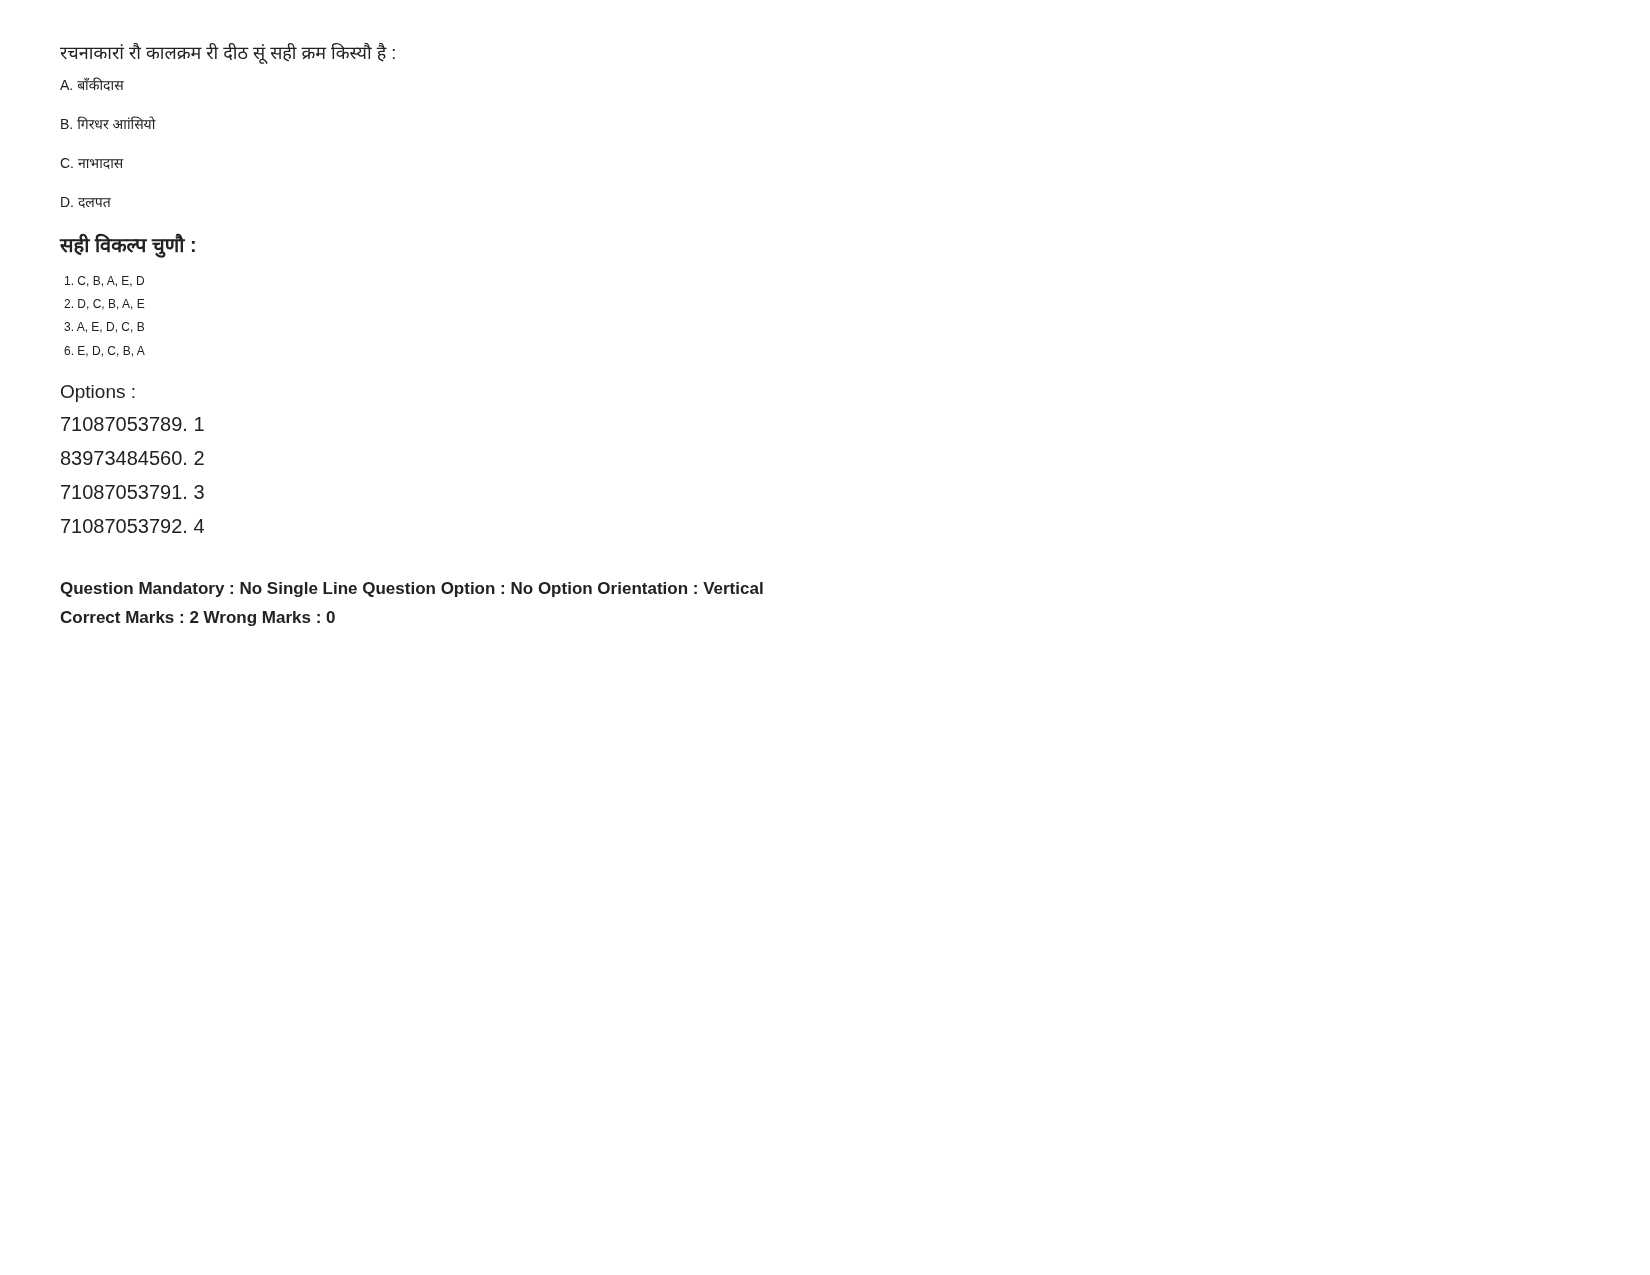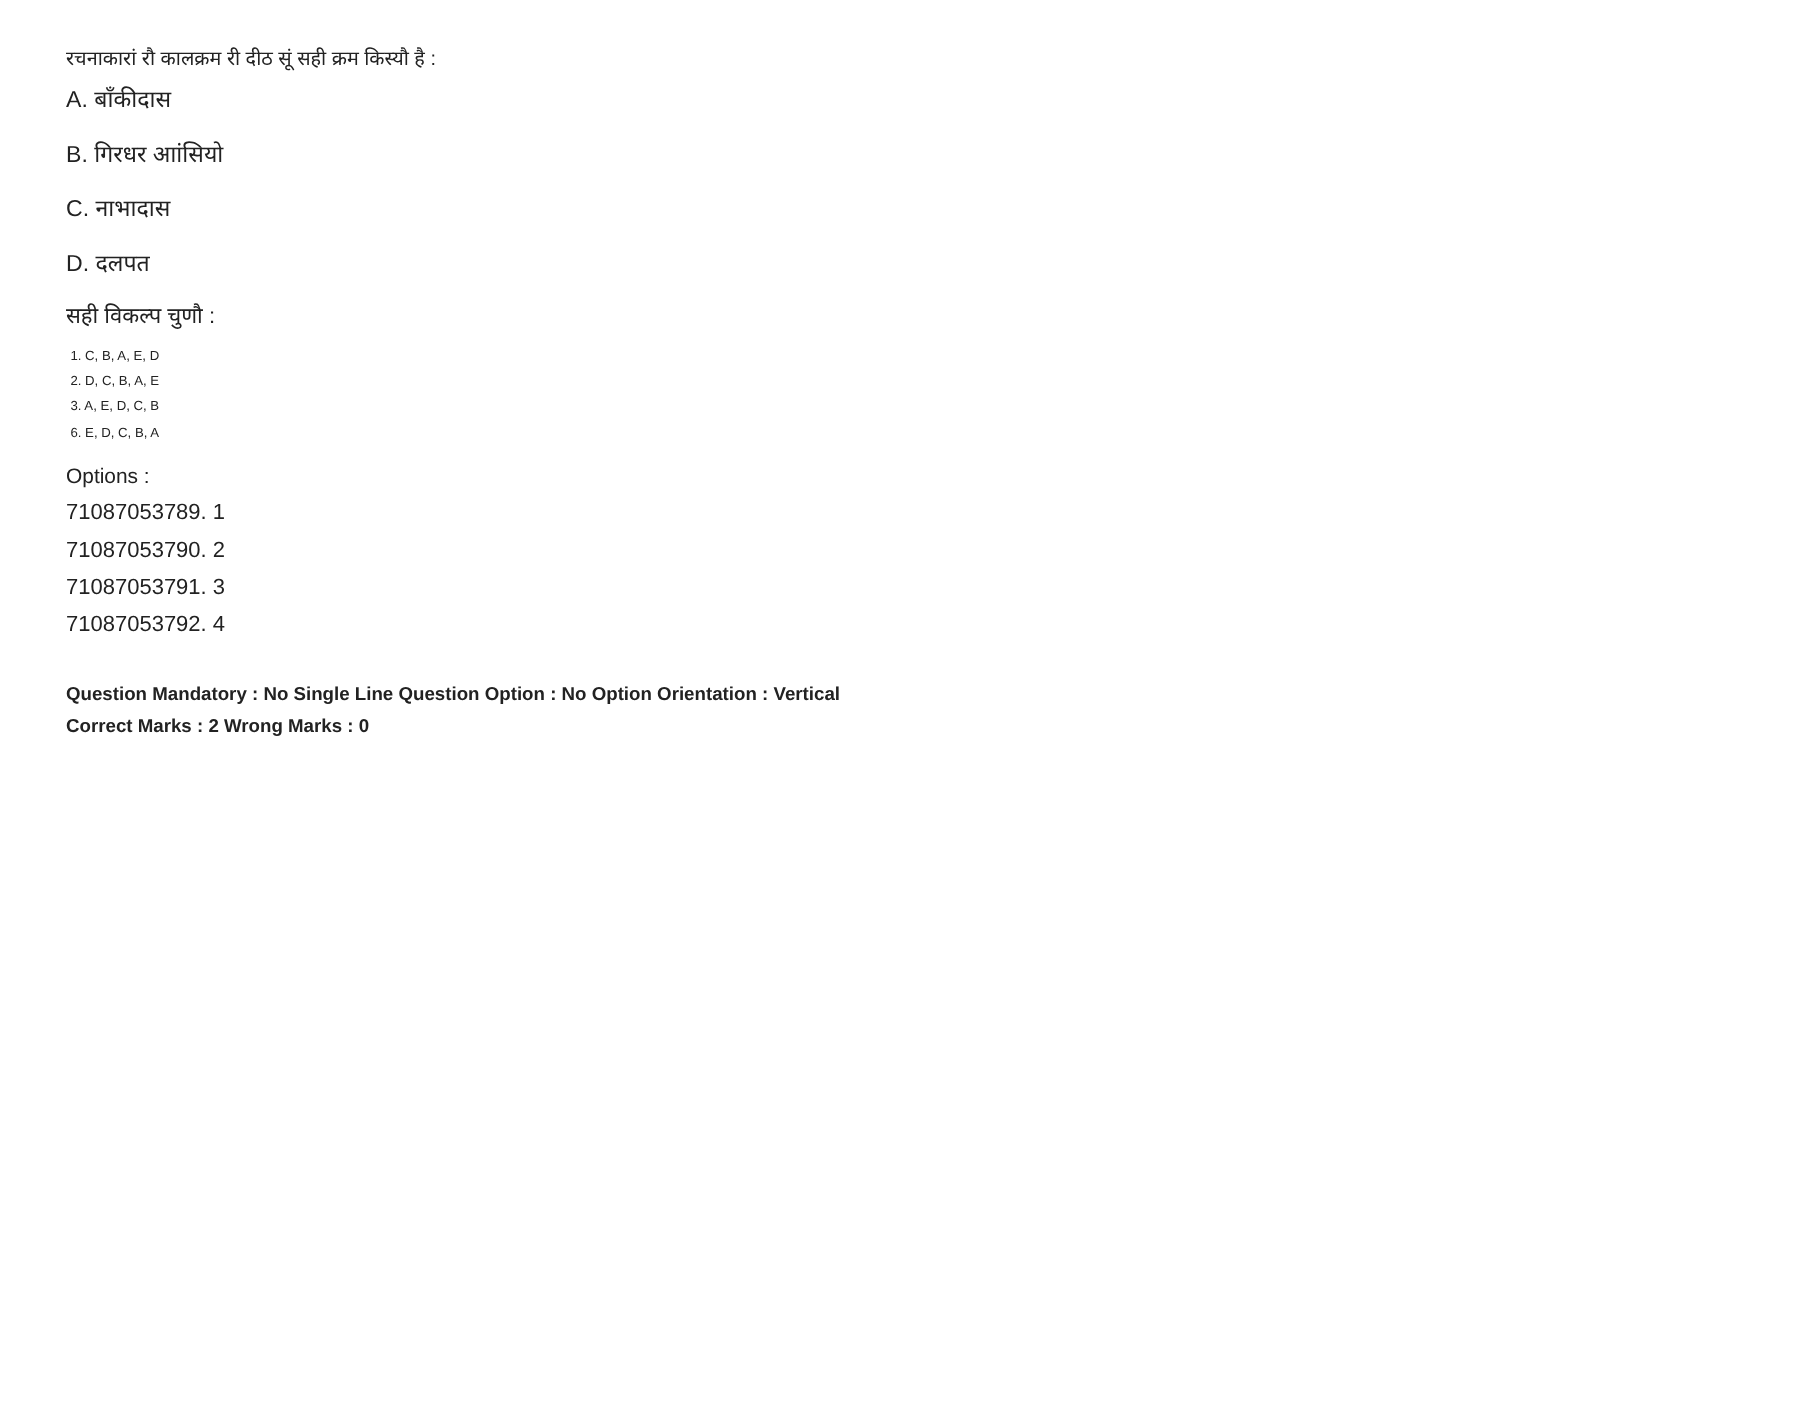--- a/index.html
+++ b/index.html
@@ -16,27 +16,27 @@
       min-height: 1275px;
       padding: 40px 60px;
     }
     .question-text {
       font-size: 18px;
       font-weight: normal;
       margin-bottom: 8px;
       line-height: 1.5;
     }
     .option-item {
-      font-size: 21px;
+      font-size: 14px;
       margin-bottom: 18px;
       line-height: 1.5;
     }
     .select-label {
       font-size: 20px;
-      font-weight: normal;
+      font-weight: bold;
       margin-top: 10px;
       margin-bottom: 14px;
     }
     .answer-option {
       font-size: 12px;
       margin-bottom: 4px;
       margin-left: 4px;
       line-height: 1.6;
     }
     .options-section {
@@ -92,21 +92,21 @@
   <div>
     <div class="answer-option">1. C, B, A, E, D</div>
     <div class="answer-option">2. D, C, B, A, E</div>
     <div class="answer-option">3. A, E, D, C, B</div>
     <div class="answer-option">6. E, D, C, B, A</div>
   </div>
 
   <div class="options-section">
     <div class="options-label">Options :</div>
     <div class="option-code">71087053789. 1</div>
-    <div class="option-code">71087053790. 2</div>
+    <div class="option-code">83973484560. 2</div>
     <div class="option-code">71087053791. 3</div>
     <div class="option-code">71087053792. 4</div>
   </div>
 
   <div class="meta-info">
     <span class="meta-line">Question Mandatory : No Single Line Question Option : No Option Orientation : Vertical</span>
     <span class="meta-line">Correct Marks : 2 Wrong Marks : 0</span>
   </div>
 
 </div>

